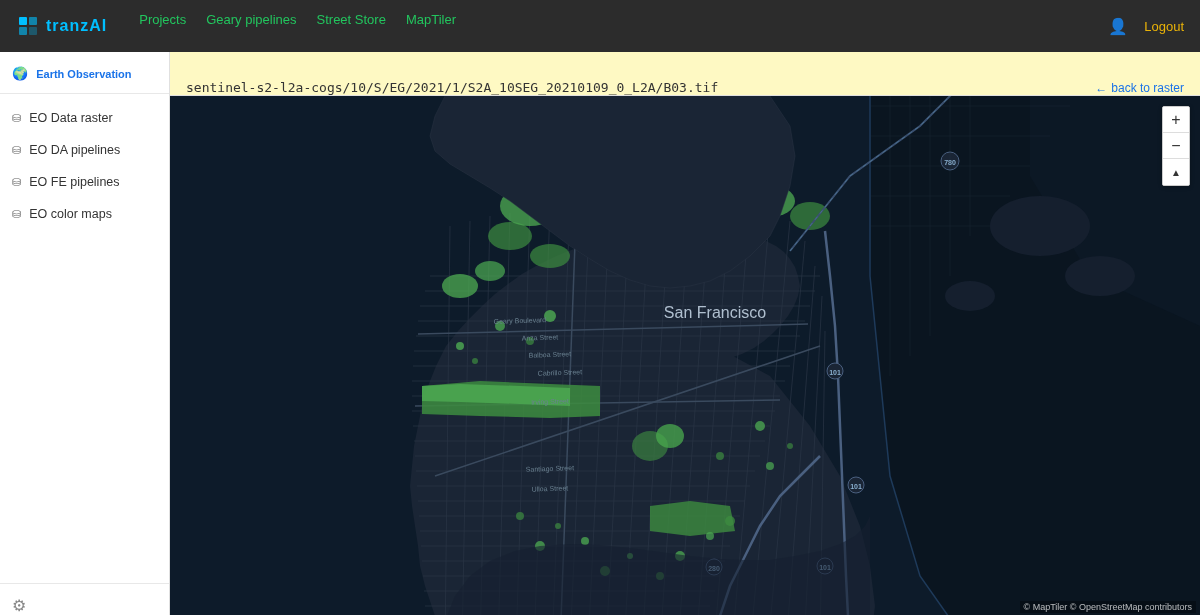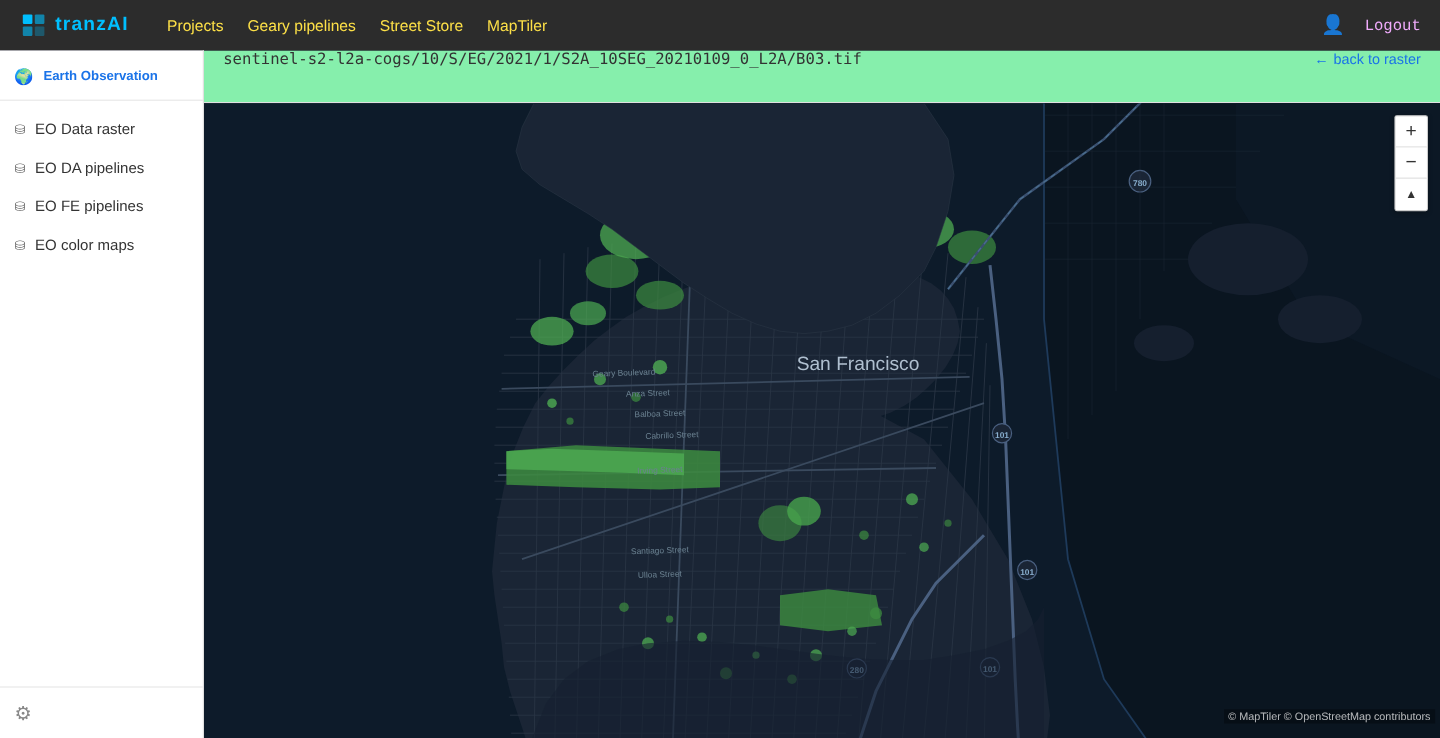--- a/index.html
+++ b/index.html
@@ -1,23 +1,22 @@
 <!DOCTYPE html>
 <html><head>
   <meta charset="utf-8">
   <style>
     * { margin: 0; padding: 0; box-sizing: border-box; }
     body { font-family: -apple-system, BlinkMacSystemFont, 'Segoe UI', sans-serif; width: 1200px; height: 615px; overflow: hidden; background: #1a1a2e; }
 
     
     #navbar {
-      height: 42px;
+      height: 52px;
       background: #2c2c2c;
       display: flex;
-      align-items: center;
       padding: 12px 16px;
       gap: 24px;
     }
     #navbar .logo {
       display: flex;
       align-items: center;
       gap: 6px;
       margin-right: 8px;
     }
     .logo-text {
@@ -29,42 +28,41 @@
     .logo-icon {
       width: 24px;
       height: 24px;
     }
     .nav-links {
       display: flex;
       gap: 20px;
       flex: 1;
     }
     .nav-link {
-      color: #fde047;
+      color: #22c55e;
       font-size: 13px;
       cursor: pointer;
       text-decoration: none;
     }
     .nav-right {
       display: flex;
       align-items: center;
       gap: 16px;
     }
     .nav-icon {
       color: #ccc;
       font-size: 16px;
       cursor: pointer;
     }
     .logout-btn {
-      color: #f0abfc;
+      color: #eab308;
       font-size: 13px;
       cursor: pointer;
       background: none;
       border: none;
-      font-family: Liberation Mono, monospace;
     }
 
     
     #main-layout {
       display: flex;
       height: calc(615px - 40px);
     }
 
     
     #sidebar {
@@ -123,24 +121,24 @@
     #content {
       flex: 1;
       display: flex;
       flex-direction: column;
       overflow: hidden;
     }
 
     
     #file-header {
       height: 44px;
-      background: #86efac;
+      background: #fef9c3;
       border-bottom: 1px solid #e0e0e0;
       display: flex;
-      align-items: flex-start;
+      align-items: flex-end;
       justify-content: space-between;
       padding: 0 16px;
     }
     .file-path {
       font-size: 13px;
       color: #333;
       font-family: monospace;
     }
     .back-link {
       font-size: 12px;

